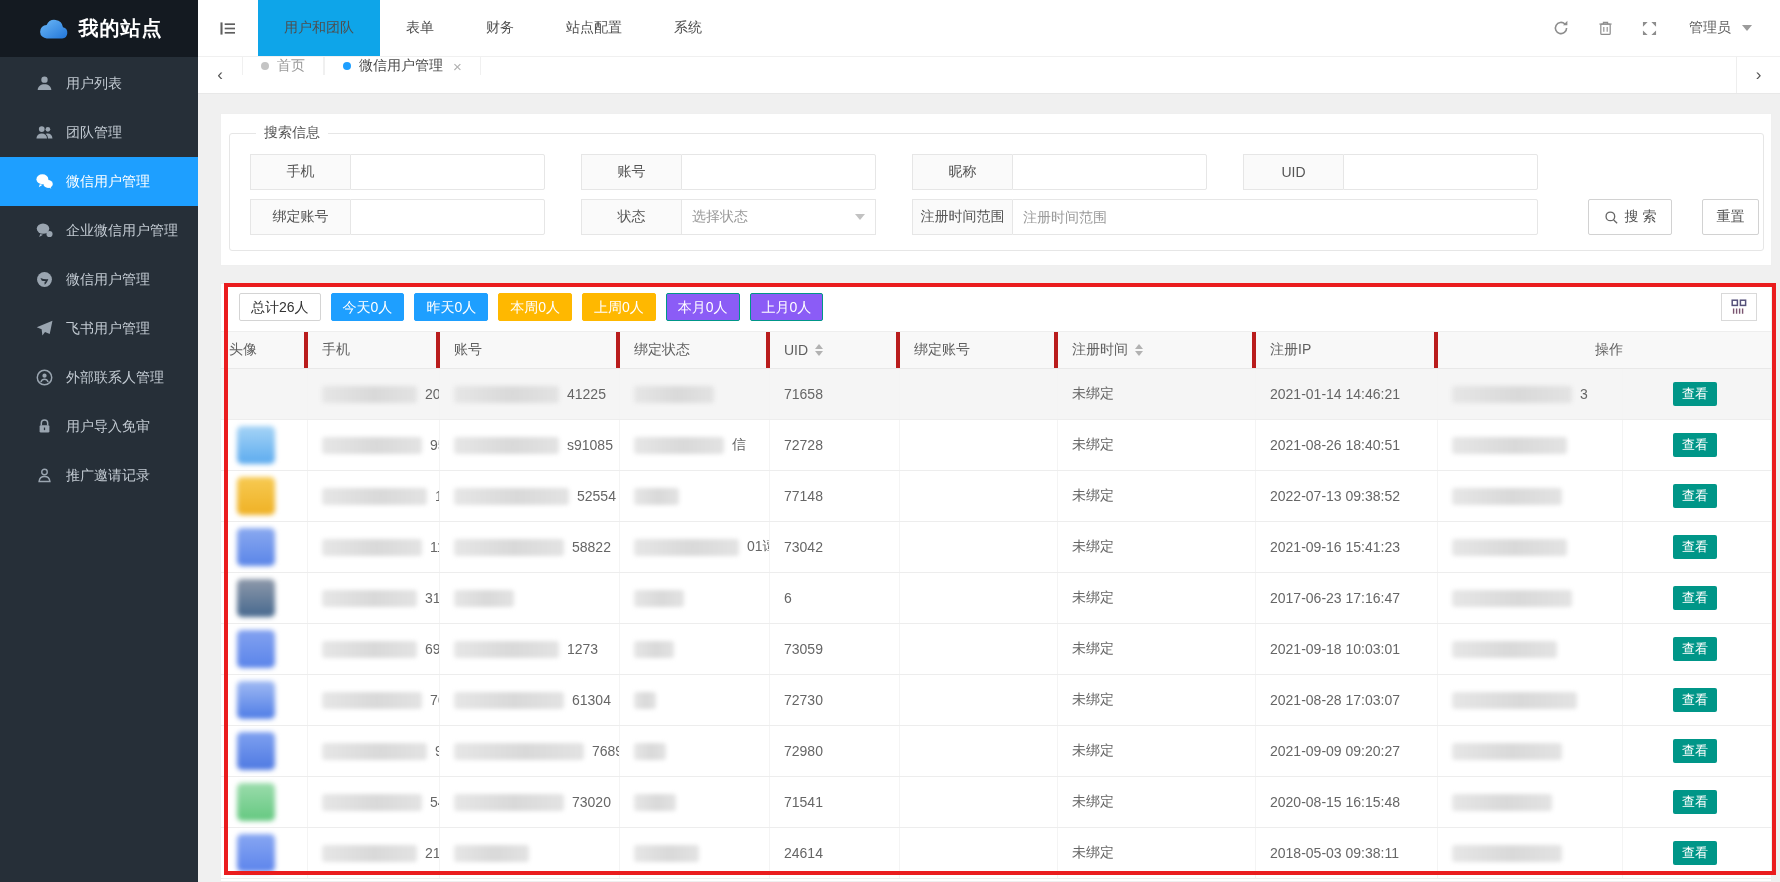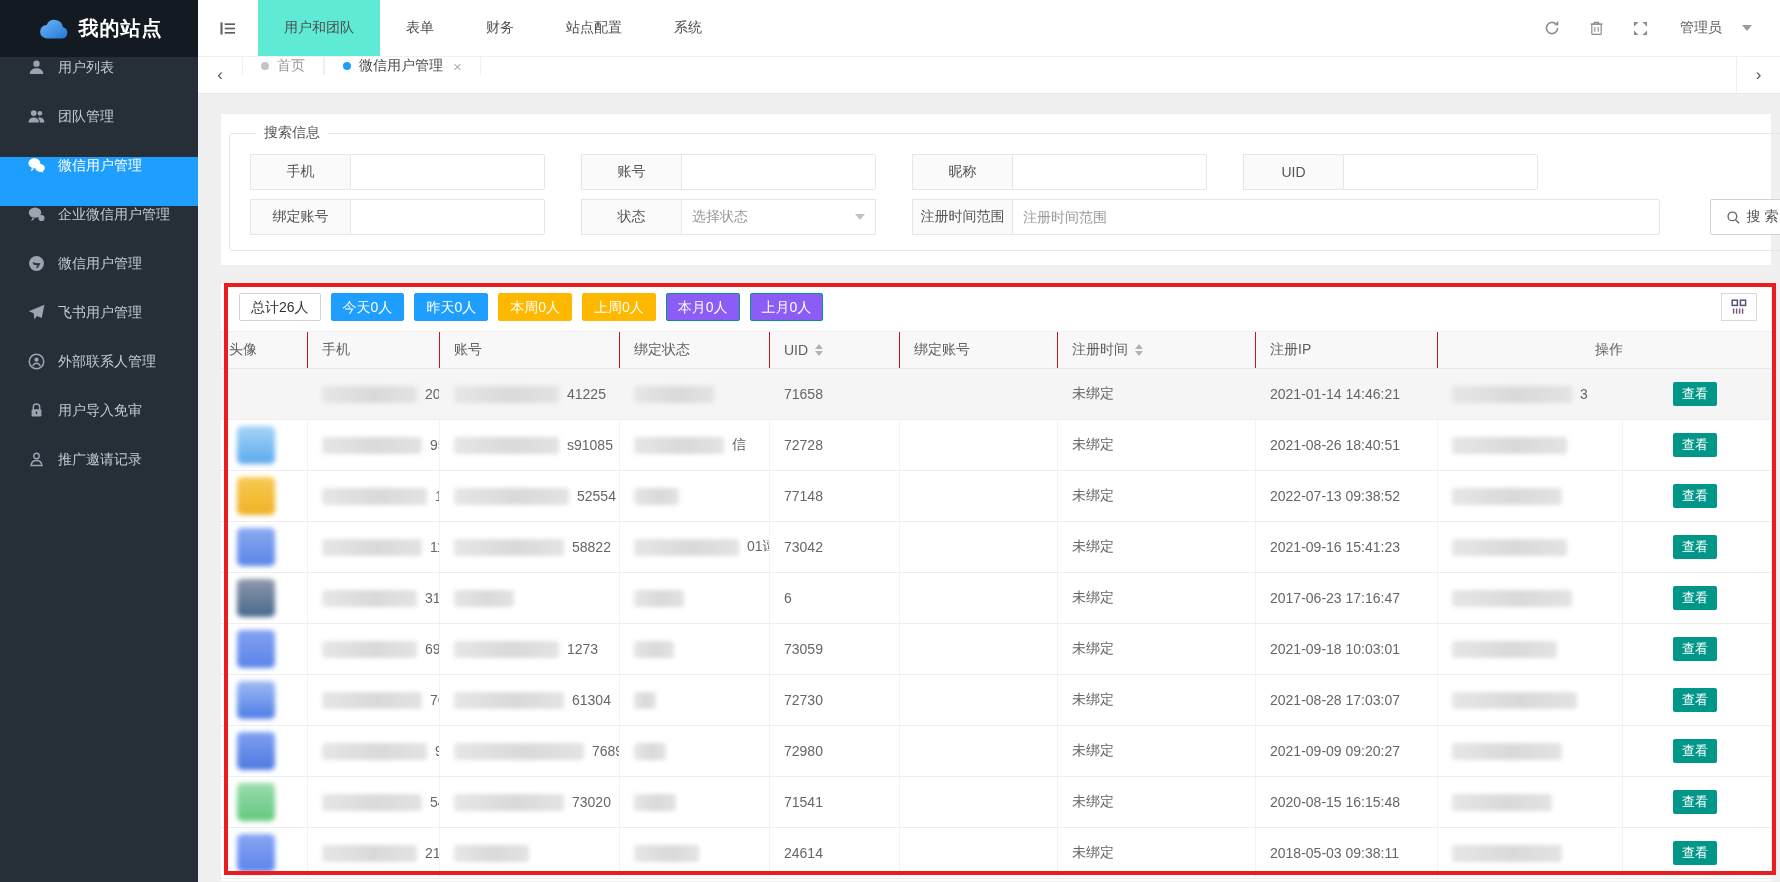--- a/index.html
+++ b/index.html
@@ -4,35 +4,35 @@
 <style>
   * { margin:0; padding:0; box-sizing:border-box; }
   html,body { width:1780px; height:882px; overflow:hidden; background:#f0f0f0;
     font-family:"Liberation Sans","DejaVu Sans",sans-serif; font-size:14px; color:#666; }
 
   
   #sidebar { position:absolute; left:0; top:0; width:198px; height:882px; background:#262f38; z-index:5; }
   #logo { height:57px; background:#141a21; display:flex; align-items:center; justify-content:center; gap:9px; }
   #logo .brand-name { color:#fff; font-size:20px; font-weight:bold; letter-spacing:1px; }
   #side-items { margin-top:2px; padding-top:0; }
-  .side-item { height:49px; display:flex; align-items:flex-start; padding-left:28px; cursor:pointer; color:#c3cbd3; }
+  .side-item { height:49px; display:flex; align-items:center; padding-left:36px; cursor:pointer; color:#c3cbd3; }
   .side-item .ico { width:17px; height:17px; margin-right:13px; color:#9aa5b0; display:inline-flex; }
   .side-item .ico svg { width:100%; height:100%; }
   .side-item.active { background:#1e9fff; color:#fff; }
   .side-item.active .ico { color:#fff; }
   .side-item .ko { fill:#262f38; }
 
   
   #navbar { position:absolute; left:198px; top:0; width:1582px; height:57px; background:#fff; border-bottom:1px solid #f0f0f0; display:flex; align-items:stretch; }
   #collapse-btn { width:60px; display:flex; align-items:center; justify-content:center; color:#5f5f5f; cursor:pointer; }
   .nav-item { padding:0 26px; display:flex; align-items:center; color:#4e4e4e; cursor:pointer; }
-  .nav-item.active { background:#5eead4; }
+  .nav-item.active { background:#0ea5e9; }
   #nav-right { margin-left:auto; display:flex; align-items:center; padding-right:18px; }
   .nav-icon-btn { width:44px; height:57px; display:flex; align-items:center; justify-content:center; color:#8d8d8d; cursor:pointer; }
-  #user-entry { display:flex; align-items:center; gap:20px; padding:0 10px 0 18px; color:#5f5f5f; cursor:pointer; }
+  #user-entry { display:flex; align-items:center; gap:11px; padding:0 10px 0 18px; color:#5f5f5f; cursor:pointer; }
   .caret-down { width:0; height:0; border-left:5px solid transparent; border-right:5px solid transparent; border-top:6px solid #9b9b9b; display:inline-block; }
 
   
   #tabbar { position:absolute; left:198px; top:57px; width:1582px; height:37px; background:#fff; border-bottom:1px solid #e8e8e8; display:flex; align-items:stretch; }
   .tab-arrow { width:44px; display:flex; align-items:center; justify-content:center; color:#555; font-size:17px; cursor:pointer; }
   #tab-arrow-right { margin-left:auto; border-left:1px solid #eee; }
   .page-tab { display:flex; align-items:center; gap:8px; padding:0 18px; border-right:1px solid #f0f0f0; border-left:1px solid #f0f0f0; cursor:pointer; color:#9a9a9a; }
   .page-tab .dot { width:8px; height:8px; border-radius:50%; background:#c4c4c4; }
   .page-tab.active { color:#4a4a4a; }
   .page-tab.active .dot { background:#1e9fff; }
@@ -40,40 +40,40 @@
 
   
   #search-card { position:absolute; left:220px; top:113px; width:1552px; height:153px; background:#fff; border:1px solid #efefef; }
   #search-fieldset { position:absolute; left:8px; right:18px; top:10px; bottom:14px; border:1px solid #e6e6e6; border-radius:3px; padding:12px 4px 0 20px; }
   #search-fieldset legend { padding:0 8px; color:#555; margin-left:6px; }
   .form-row { display:flex; align-items:center; margin-bottom:9px; }
   .fgroup { display:flex; height:36px; width:295px; margin-right:36px; }
   .fgroup .flabel { width:100px; background:#fafafa; border:1px solid #e6e6e6; border-right:none; display:flex; align-items:center; justify-content:center; color:#555; }
   .fgroup .finput { flex:1; border:1px solid #e6e6e6; border-radius:0 2px 2px 0; padding:0 10px; color:#666; font-size:14px; outline:none; min-width:0; font-family:inherit; }
   .fgroup .finput::placeholder { color:#9a9a9a; }
-  .fgroup.time-group { width:748px; }
+  .fgroup.time-group { width:626px; }
   .fselect { flex:1; border:1px solid #e6e6e6; display:flex; align-items:center; justify-content:space-between; padding:0 10px; color:#999; cursor:pointer; background:#fff; }
   .sel-tri { width:0; height:0; border-left:5px solid transparent; border-right:5px solid transparent; border-top:6px solid #c2c2c2; }
   .s-btn { height:36px; background:#fff; border:1px solid #d2d2d2; border-radius:2px; color:#555; font-size:14px; display:flex; align-items:center; justify-content:center; gap:6px; cursor:pointer; font-family:inherit; }
   #search-btn { width:84px; margin-left:14px; }
   #reset-btn { width:57px; margin-left:30px; }
 
   
   #table-card { position:absolute; left:220px; top:283px; width:1552px; height:599px; background:#fff; border:1px solid #efefef; }
   #stats-bar { position:absolute; left:18px; top:9px; display:flex; gap:10px; }
   .badge { height:28px; line-height:26px; padding:0 11px; border-radius:2px; font-size:14px; cursor:pointer; }
   .b-plain { background:#fff; border:1px solid #d4d4d4; color:#333; line-height:26px; }
   .b-blue  { background:#1e9fff; color:#fff; border:1px solid #1e9fff; }
   .b-amber { background:#ffb800; color:#fff; border:1px solid #ffb800; }
   .b-green { background:#8b5cf6; color:#fff; border:1px solid #009688; }
   #colset-btn { position:absolute; right:14px; top:9px; width:36px; height:28px; background:#fff; border:1px solid #d9d9d9; display:flex; align-items:center; justify-content:center; cursor:pointer; }
 
   .tgrid { display:grid; grid-template-columns:87px 132px 180px 150px 130px 158px 198px 182px 185px 144px; }
   #thead { position:absolute; left:0; top:47px; width:1550px; height:38px; background:#f8f8f8; border-top:1px solid #eee; border-bottom:1px solid #e8e8e8; }
-  .th { display:flex; align-items:center; padding-left:14px; color:#5f5f5f; border-right:1px solid #b91c1c; overflow:hidden; }
+  .th { display:flex; align-items:center; padding-left:14px; color:#5f5f5f; border-right:4px solid #b91c1c; overflow:hidden; }
   .th:first-child { padding-left:8px; }
   .th:last-child { border-right:none; justify-content:flex-end; padding-left:0; }
   .th .sort { display:inline-flex; flex-direction:column; margin-left:7px; cursor:pointer; gap:2px; }
   .th .sort i { width:0; height:0; border-left:4.5px solid transparent; border-right:4.5px solid transparent; display:block; }
   .th .sort .up { border-bottom:5px solid #b2b2b2; }
   .th .sort .dn { border-top:5px solid #b2b2b2; }
 
   #tbody { position:absolute; left:0; top:85px; width:1550px; }
   .t-row { height:51px; border-bottom:1px solid #ededed; }
   .t-row.hl { background:#f5f5f5; }

